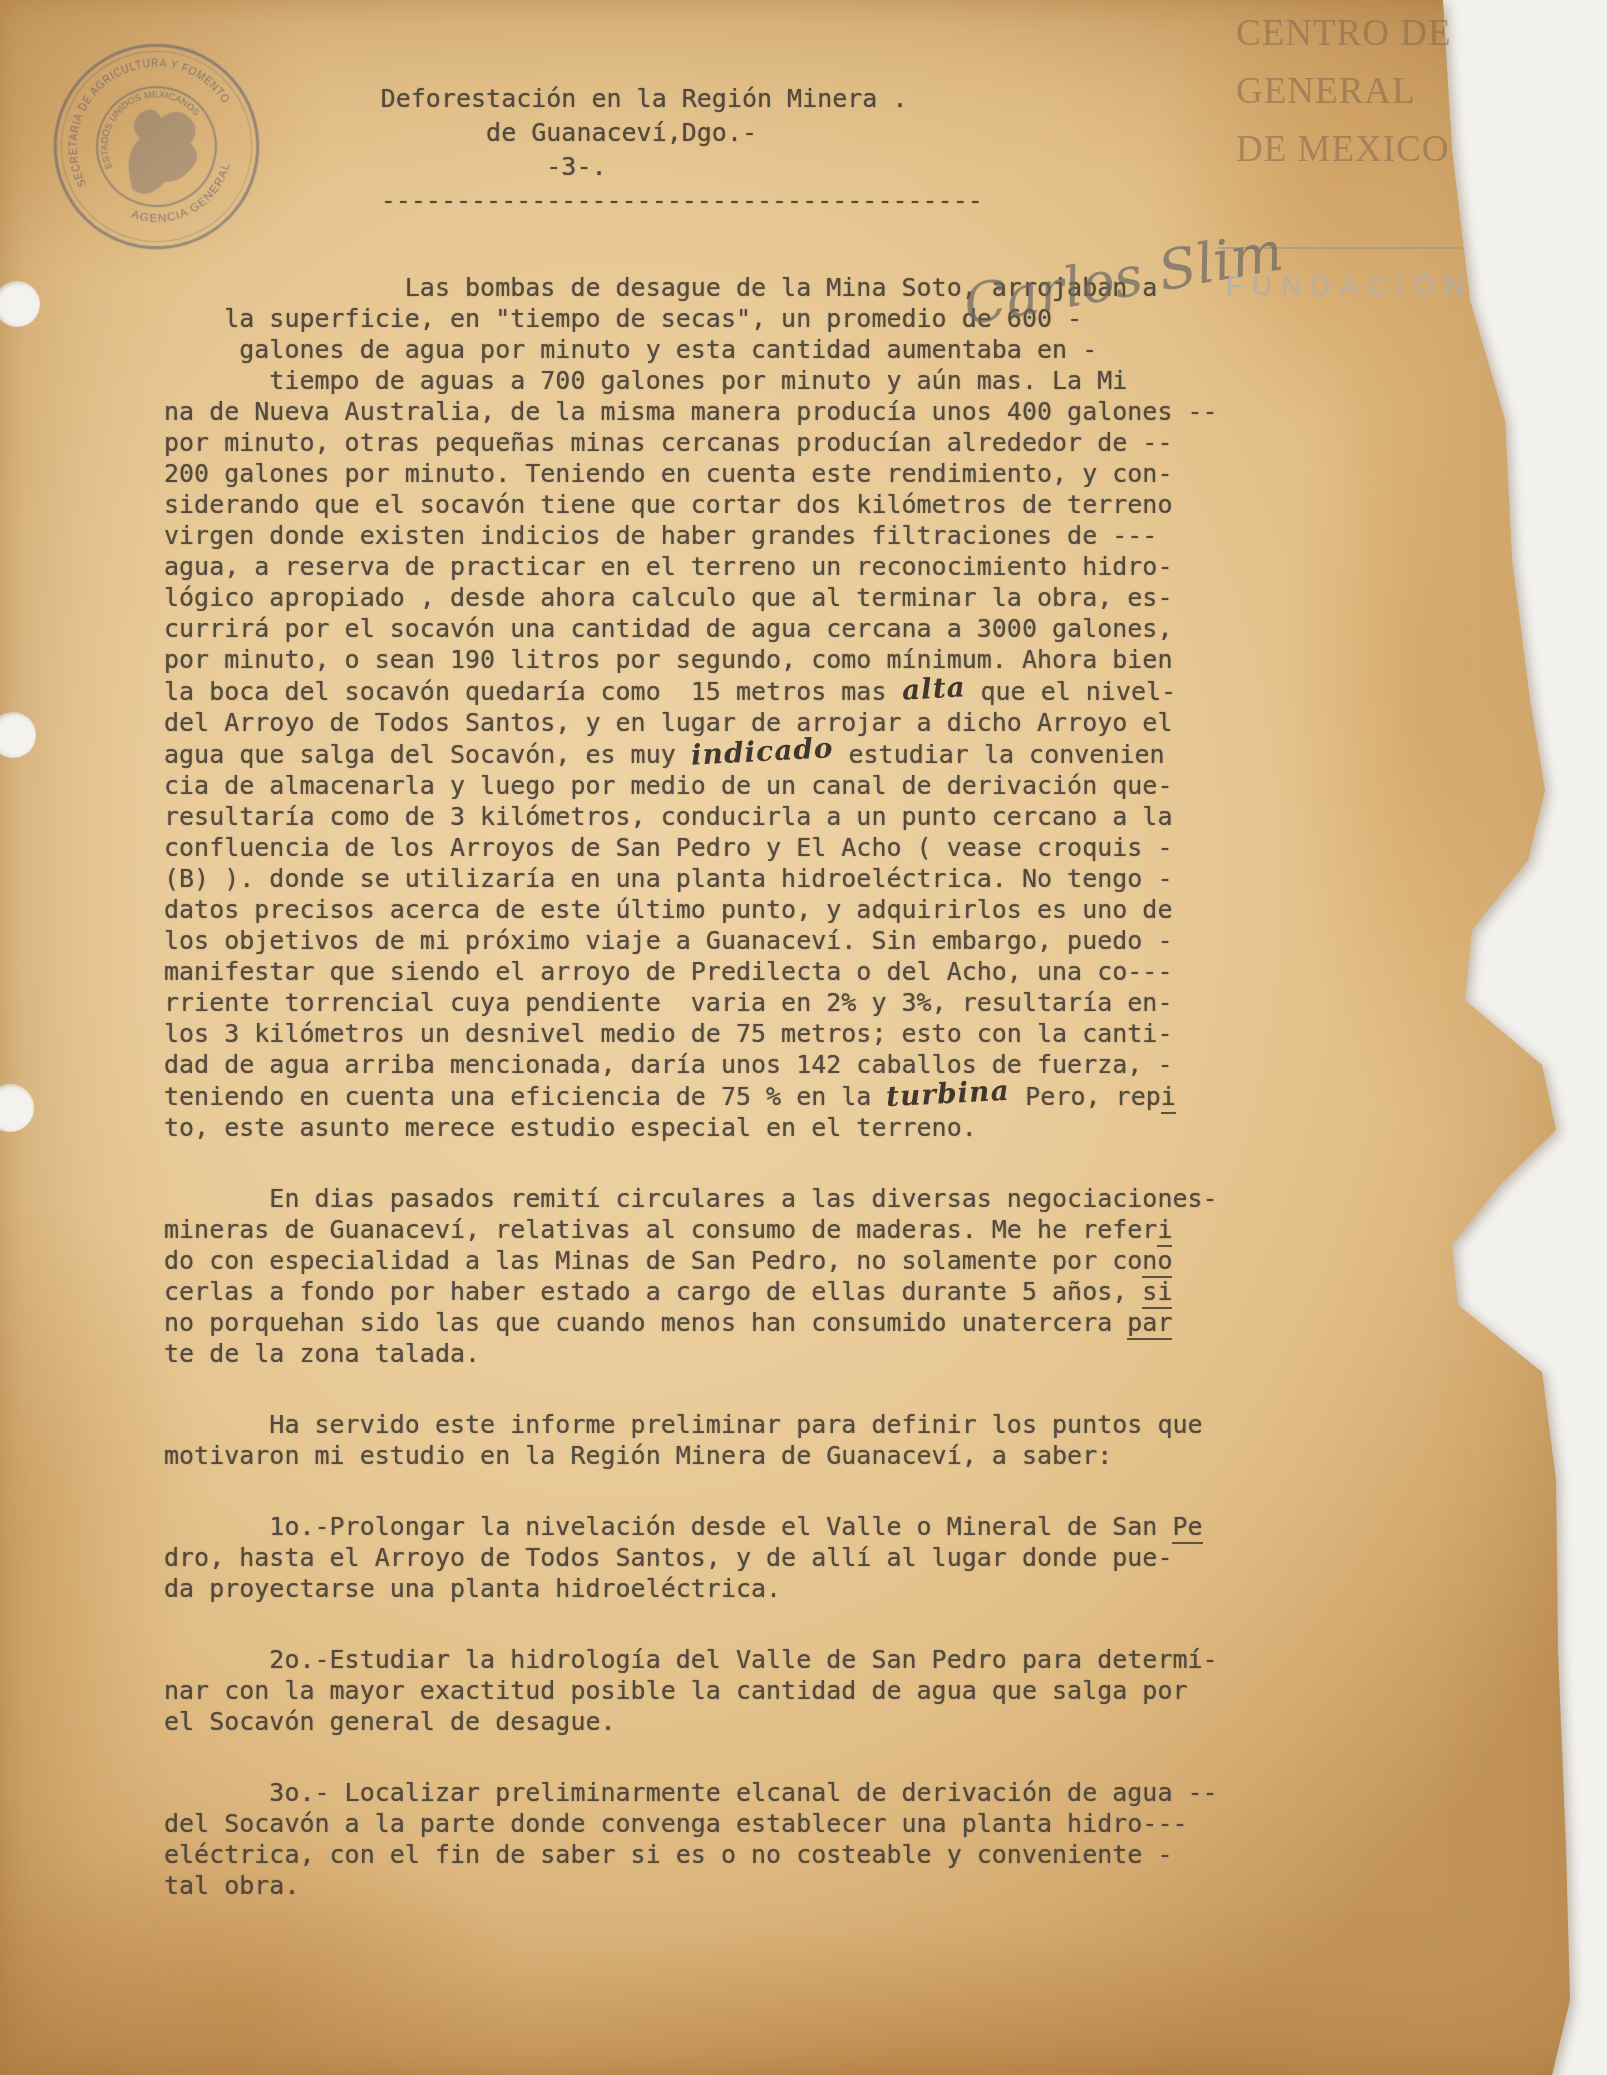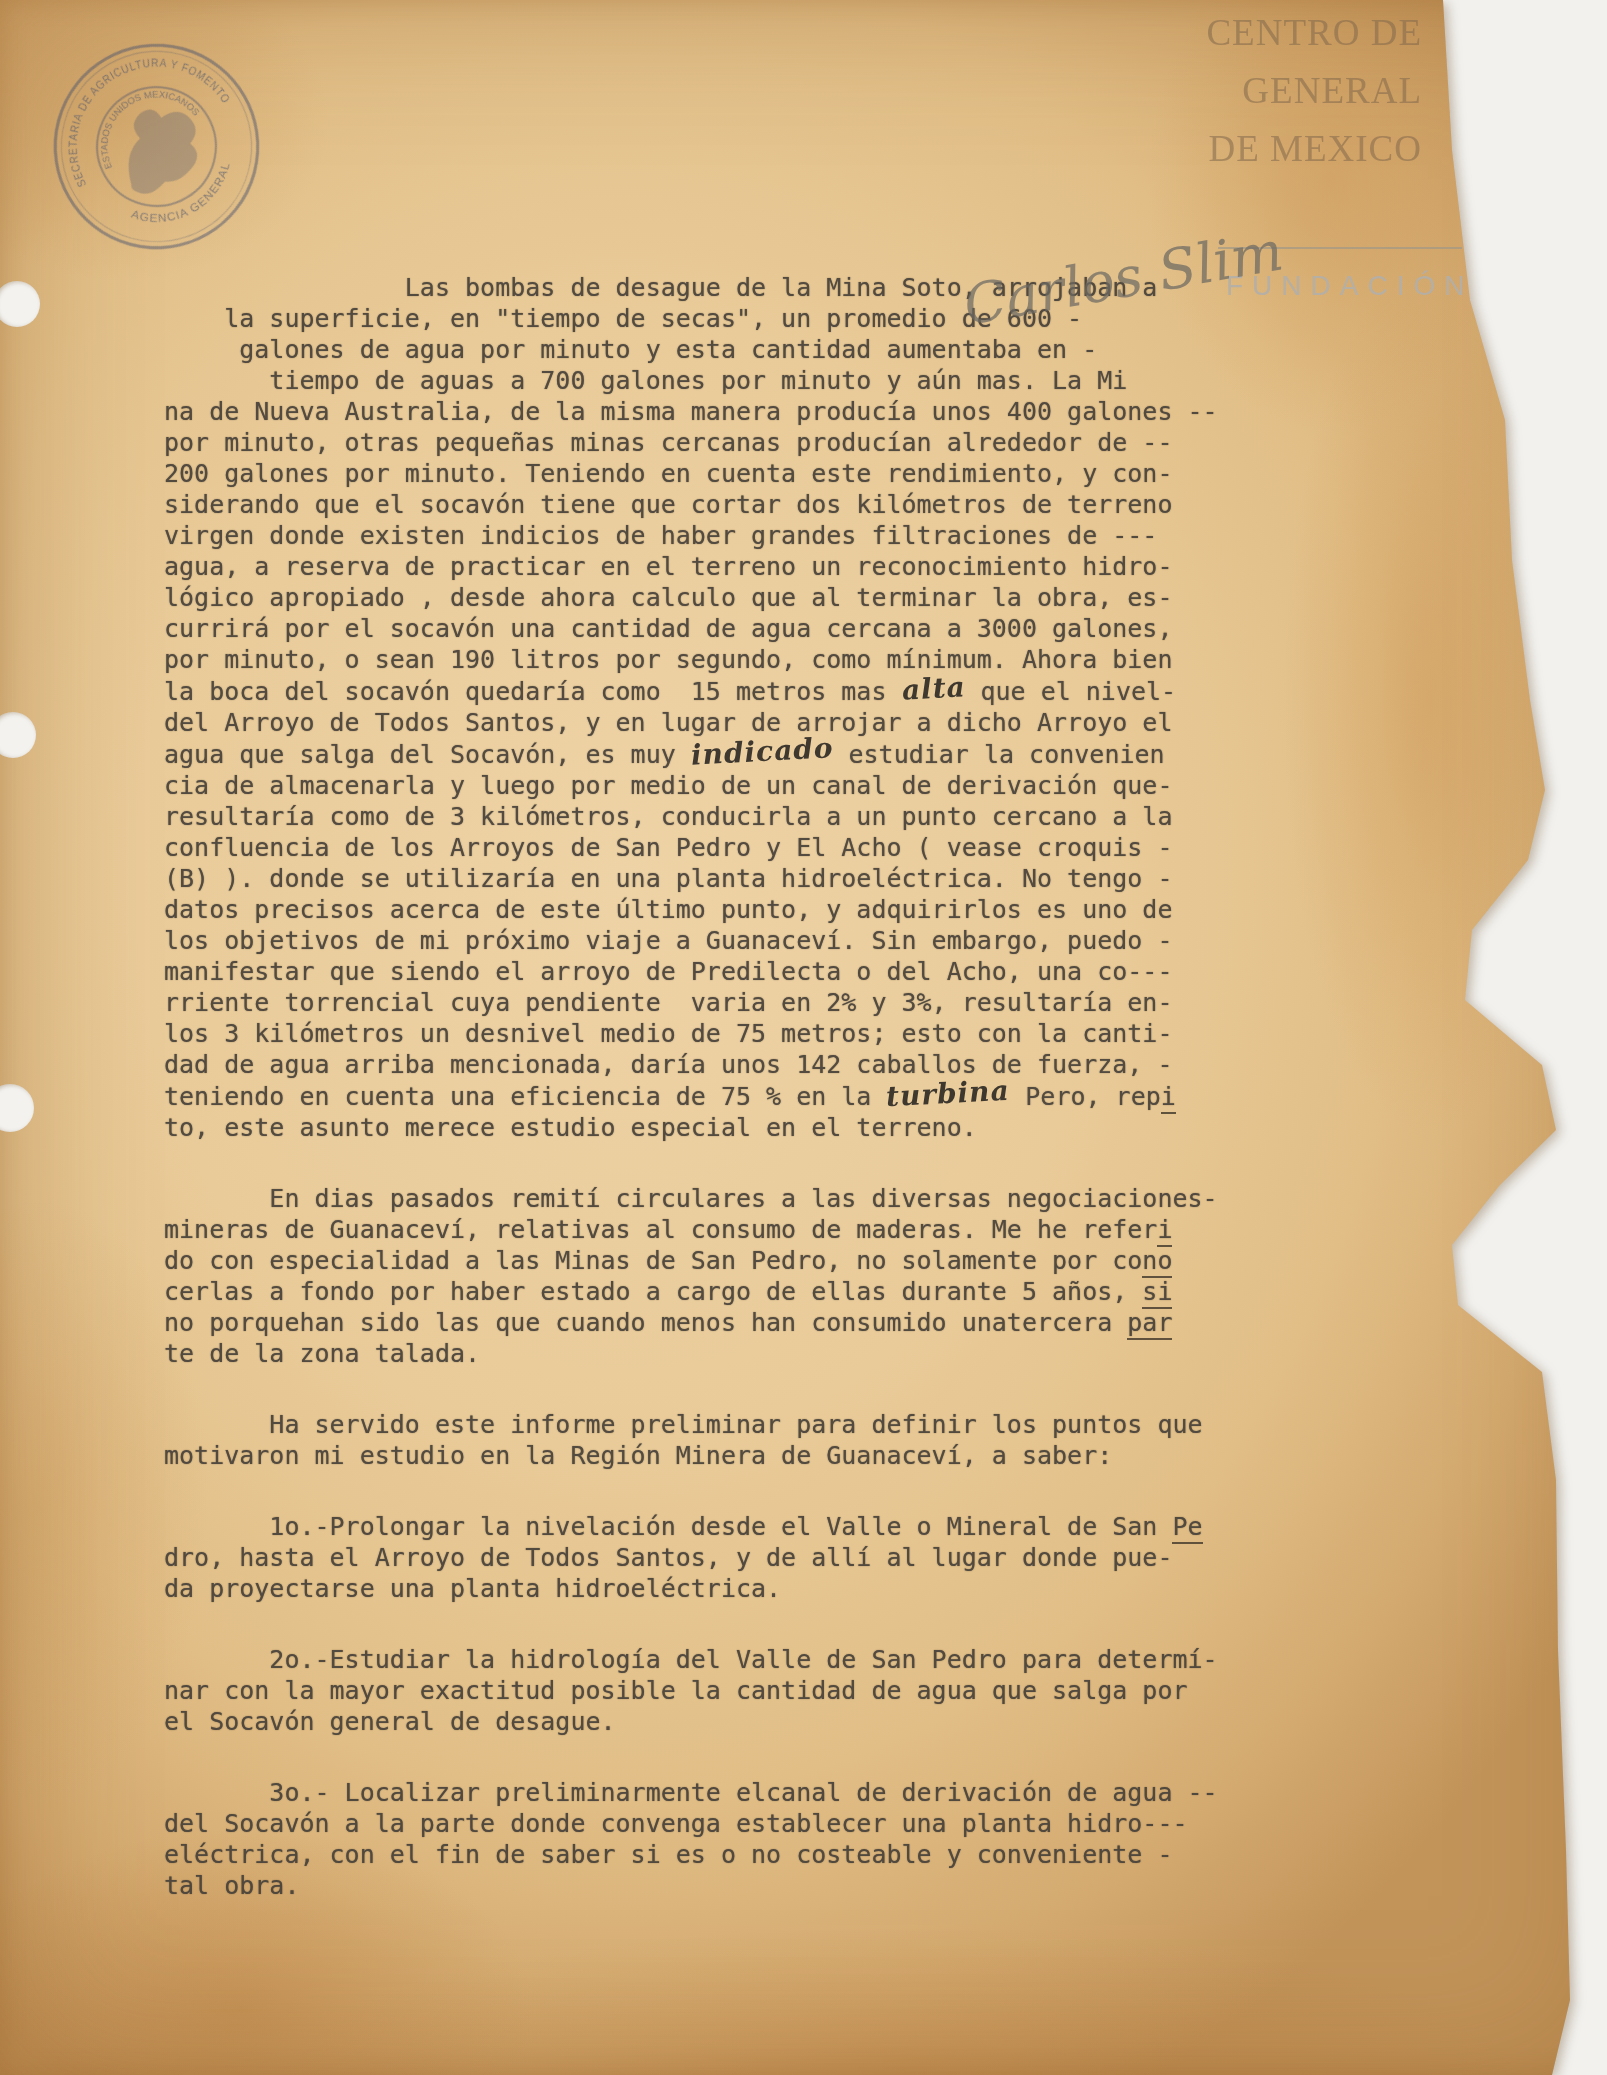--- a/index.html
+++ b/index.html
@@ -57,22 +57,22 @@
     transform:rotate(-3deg) translateY(-2px);
     text-shadow:none;
   }
   .uline{border-bottom:2px solid rgba(70,60,45,.9);padding-bottom:1px;}
   .stamp{
     position:absolute;left:44px;top:34px;
     transform:rotate(-30deg);opacity:.60;filter:blur(.5px);
   }
   
   .wm-serif{
-    position:absolute;left:1196px;top:4px;width:226px;
-    text-align:right;font-family:"Liberation Serif",serif;
+    position:absolute;left:1236px;top:4px;width:226px;
+    text-align:left;font-family:"Liberation Serif",serif;
     font-size:37px;line-height:58px;letter-spacing:1px;
     color:rgba(130,104,74,.55);z-index:50;
   }
   .wm-rule{
     position:absolute;left:1218px;top:247px;width:244px;height:2px;
     background:rgba(152,148,138,.6);z-index:50;
   }
   .wm-foundation{
     position:absolute;left:1226px;top:270px;
     font-family:"Liberation Sans",sans-serif;font-size:28px;
@@ -109,20 +109,21 @@
       </text>
       <text font-size="11" fill="#49536f" font-family="Liberation Sans, sans-serif" letter-spacing="1">
         <textPath href="#arcBot" startOffset="18" textLength="125" lengthAdjust="spacingAndGlyphs">AGENCIA GENERAL</textPath>
       </text>
       <text font-size="9" fill="#49536f" font-family="Liberation Sans, sans-serif">
         <textPath href="#arcIn" startOffset="4" textLength="140" lengthAdjust="spacingAndGlyphs">ESTADOS UNIDOS MEXICANOS</textPath>
       </text>
       <path opacity=".5" fill="#49536f" d="M70 130 Q78 100 100 95 Q96 78 112 74 Q128 72 128 88 Q148 86 152 102 Q156 118 140 124 Q146 140 128 146 Q112 152 100 144 Q82 150 74 142 Q66 134 70 130 Z"></path>
     </svg>
 
+    <div id="title-block" class="typed"><div class="tline"><span>              Deforestación en la Región Minera .</span></div><div class="tline"><span>                     de Guanaceví,Dgo.-</span></div><div class="tline"><span>                         -3-.</span></div><div class="tline"><span>              ----------------------------------------</span></div></div>
     <div id="body-block" class="typed"><div class="tline"><span>                Las bombas de desague de la Mina Soto, arrojaban a</span></div><div class="tline"><span>    la superficie, en "tiempo de secas", un promedio de 600 -</span></div><div class="tline"><span>     galones de agua por minuto y esta cantidad aumentaba en -</span></div><div class="tline"><span>       tiempo de aguas a 700 galones por minuto y aún mas. La Mi</span></div><div class="tline"><span>na de Nueva Australia, de la misma manera producía unos 400 galones --</span></div><div class="tline"><span>por minuto, otras pequeñas minas cercanas producían alrededor de --</span></div><div class="tline"><span>200 galones por minuto. Teniendo en cuenta este rendimiento, y con-</span></div><div class="tline"><span>siderando que el socavón tiene que cortar dos kilómetros de terreno</span></div><div class="tline"><span>virgen donde existen indicios de haber grandes filtraciones de ---</span></div><div class="tline"><span>agua, a reserva de practicar en el terreno un reconocimiento hidro-</span></div><div class="tline"><span>lógico apropiado , desde ahora calculo que al terminar la obra, es-</span></div><div class="tline"><span>currirá por el socavón una cantidad de agua cercana a 3000 galones,</span></div><div class="tline"><span>por minuto, o sean 190 litros por segundo, como mínimum. Ahora bien</span></div><div class="tline"><span>la boca del socavón quedaría como  15 metros mas </span><span class="hand">alta</span><span> que el nivel-</span></div><div class="tline"><span>del Arroyo de Todos Santos, y en lugar de arrojar a dicho Arroyo el</span></div><div class="tline"><span>agua que salga del Socavón, es muy </span><span class="hand">indicado</span><span> estudiar la convenien</span></div><div class="tline"><span>cia de almacenarla y luego por medio de un canal de derivación que-</span></div><div class="tline"><span>resultaría como de 3 kilómetros, conducirla a un punto cercano a la</span></div><div class="tline"><span>confluencia de los Arroyos de San Pedro y El Acho ( vease croquis -</span></div><div class="tline"><span>(B) ). donde se utilizaría en una planta hidroeléctrica. No tengo -</span></div><div class="tline"><span>datos precisos acerca de este último punto, y adquirirlos es uno de</span></div><div class="tline"><span>los objetivos de mi próximo viaje a Guanaceví. Sin embargo, puedo -</span></div><div class="tline"><span>manifestar que siendo el arroyo de Predilecta o del Acho, una co---</span></div><div class="tline"><span>rriente torrencial cuya pendiente  varia en 2% y 3%, resultaría en-</span></div><div class="tline"><span>los 3 kilómetros un desnivel medio de 75 metros; esto con la canti-</span></div><div class="tline"><span>dad de agua arriba mencionada, daría unos 142 caballos de fuerza, -</span></div><div class="tline"><span>teniendo en cuenta una eficiencia de 75 % en la </span><span class="hand">turbina</span><span> Pero, rep</span><span class="uline">i</span></div><div class="tline"><span>to, este asunto merece estudio especial en el terreno.</span></div><div class="tline blank">&nbsp;</div><div class="tline"><span>       En dias pasados remití circulares a las diversas negociaciones-</span></div><div class="tline"><span>mineras de Guanaceví, relativas al consumo de maderas. Me he refer</span><span class="uline">i</span></div><div class="tline"><span>do con especialidad a las Minas de San Pedro, no solamente por co</span><span class="uline">no</span></div><div class="tline"><span>cerlas a fondo por haber estado a cargo de ellas durante 5 años, </span><span class="uline">si</span></div><div class="tline"><span>no porquehan sido las que cuando menos han consumido unatercera </span><span class="uline">par</span></div><div class="tline"><span>te de la zona talada.</span></div><div class="tline blank">&nbsp;</div><div class="tline"><span>       Ha servido este informe preliminar para definir los puntos que</span></div><div class="tline"><span>motivaron mi estudio en la Región Minera de Guanaceví, a saber:</span></div><div class="tline blank">&nbsp;</div><div class="tline"><span>       1o.-Prolongar la nivelación desde el Valle o Mineral de San </span><span class="uline">Pe</span></div><div class="tline"><span>dro, hasta el Arroyo de Todos Santos, y de allí al lugar donde pue-</span></div><div class="tline"><span>da proyectarse una planta hidroeléctrica.</span></div><div class="tline blank">&nbsp;</div><div class="tline"><span>       2o.-Estudiar la hidrología del Valle de San Pedro para determí-</span></div><div class="tline"><span>nar con la mayor exactitud posible la cantidad de agua que salga por</span></div><div class="tline"><span>el Socavón general de desague.</span></div><div class="tline blank">&nbsp;</div><div class="tline"><span>       3o.- Localizar preliminarmente elcanal de derivación de agua --</span></div><div class="tline"><span>del Socavón a la parte donde convenga establecer una planta hidro---</span></div><div class="tline"><span>eléctrica, con el fin de saber si es o no costeable y conveniente -</span></div><div class="tline"><span>tal obra.</span></div></div>
 
     <div class="hole" style="left:-6px;top:281px;width:46px;height:46px;"></div>
     <div class="hole" style="left:-10px;top:712px;width:46px;height:46px;"></div>
     <div class="hole" style="left:-14px;top:1084px;width:48px;height:48px;"></div>
   </div>
 </div>
 
 <div>
   <div class="wm-serif">

